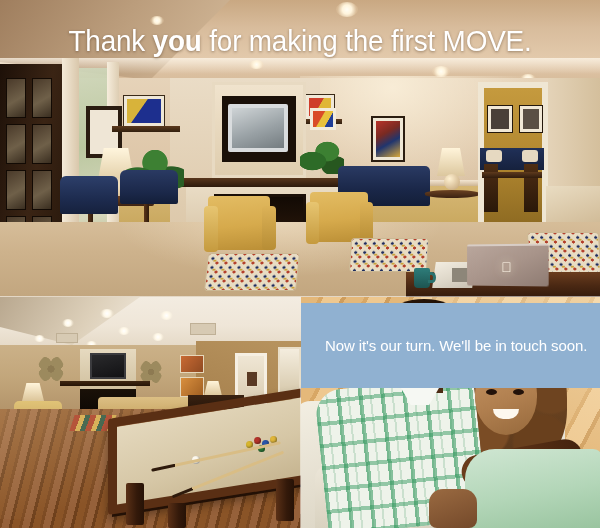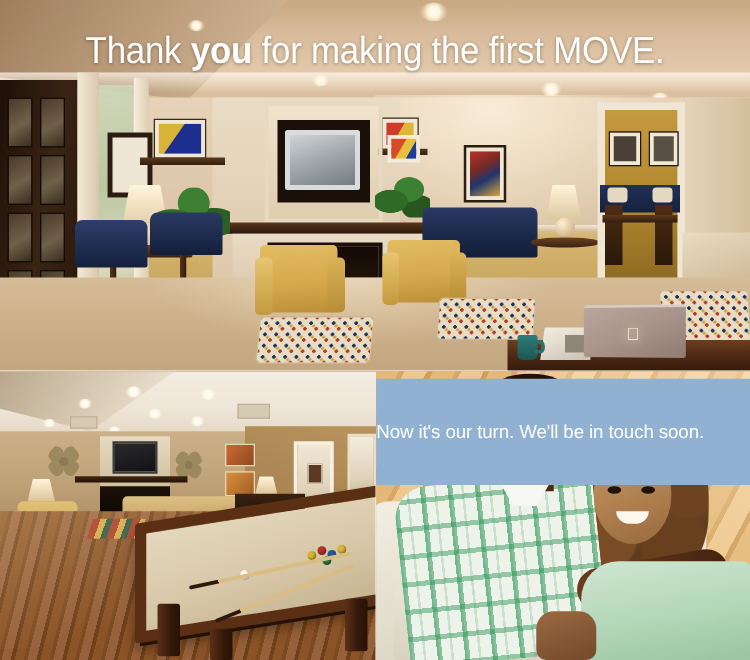--- a/index.html
+++ b/index.html
@@ -513,21 +513,21 @@
     background: #90b1d1;
     z-index: 5;
     display: flex; align-items: center;
   }
   .blue-text {
     color: #ffffff;
     font-family: "Liberation Sans", sans-serif;
     font-size: 15px;
     line-height: 20px;
     letter-spacing: -0.1px;
-    padding-left: 0;
+    padding-left: 24px;
     white-space: nowrap;
   }
 
   
   .br {
     position: absolute; left: 301px; top: 297px;
     width: 299px; height: 231px;
     overflow: hidden;
     background: #d7a86a;
   }

